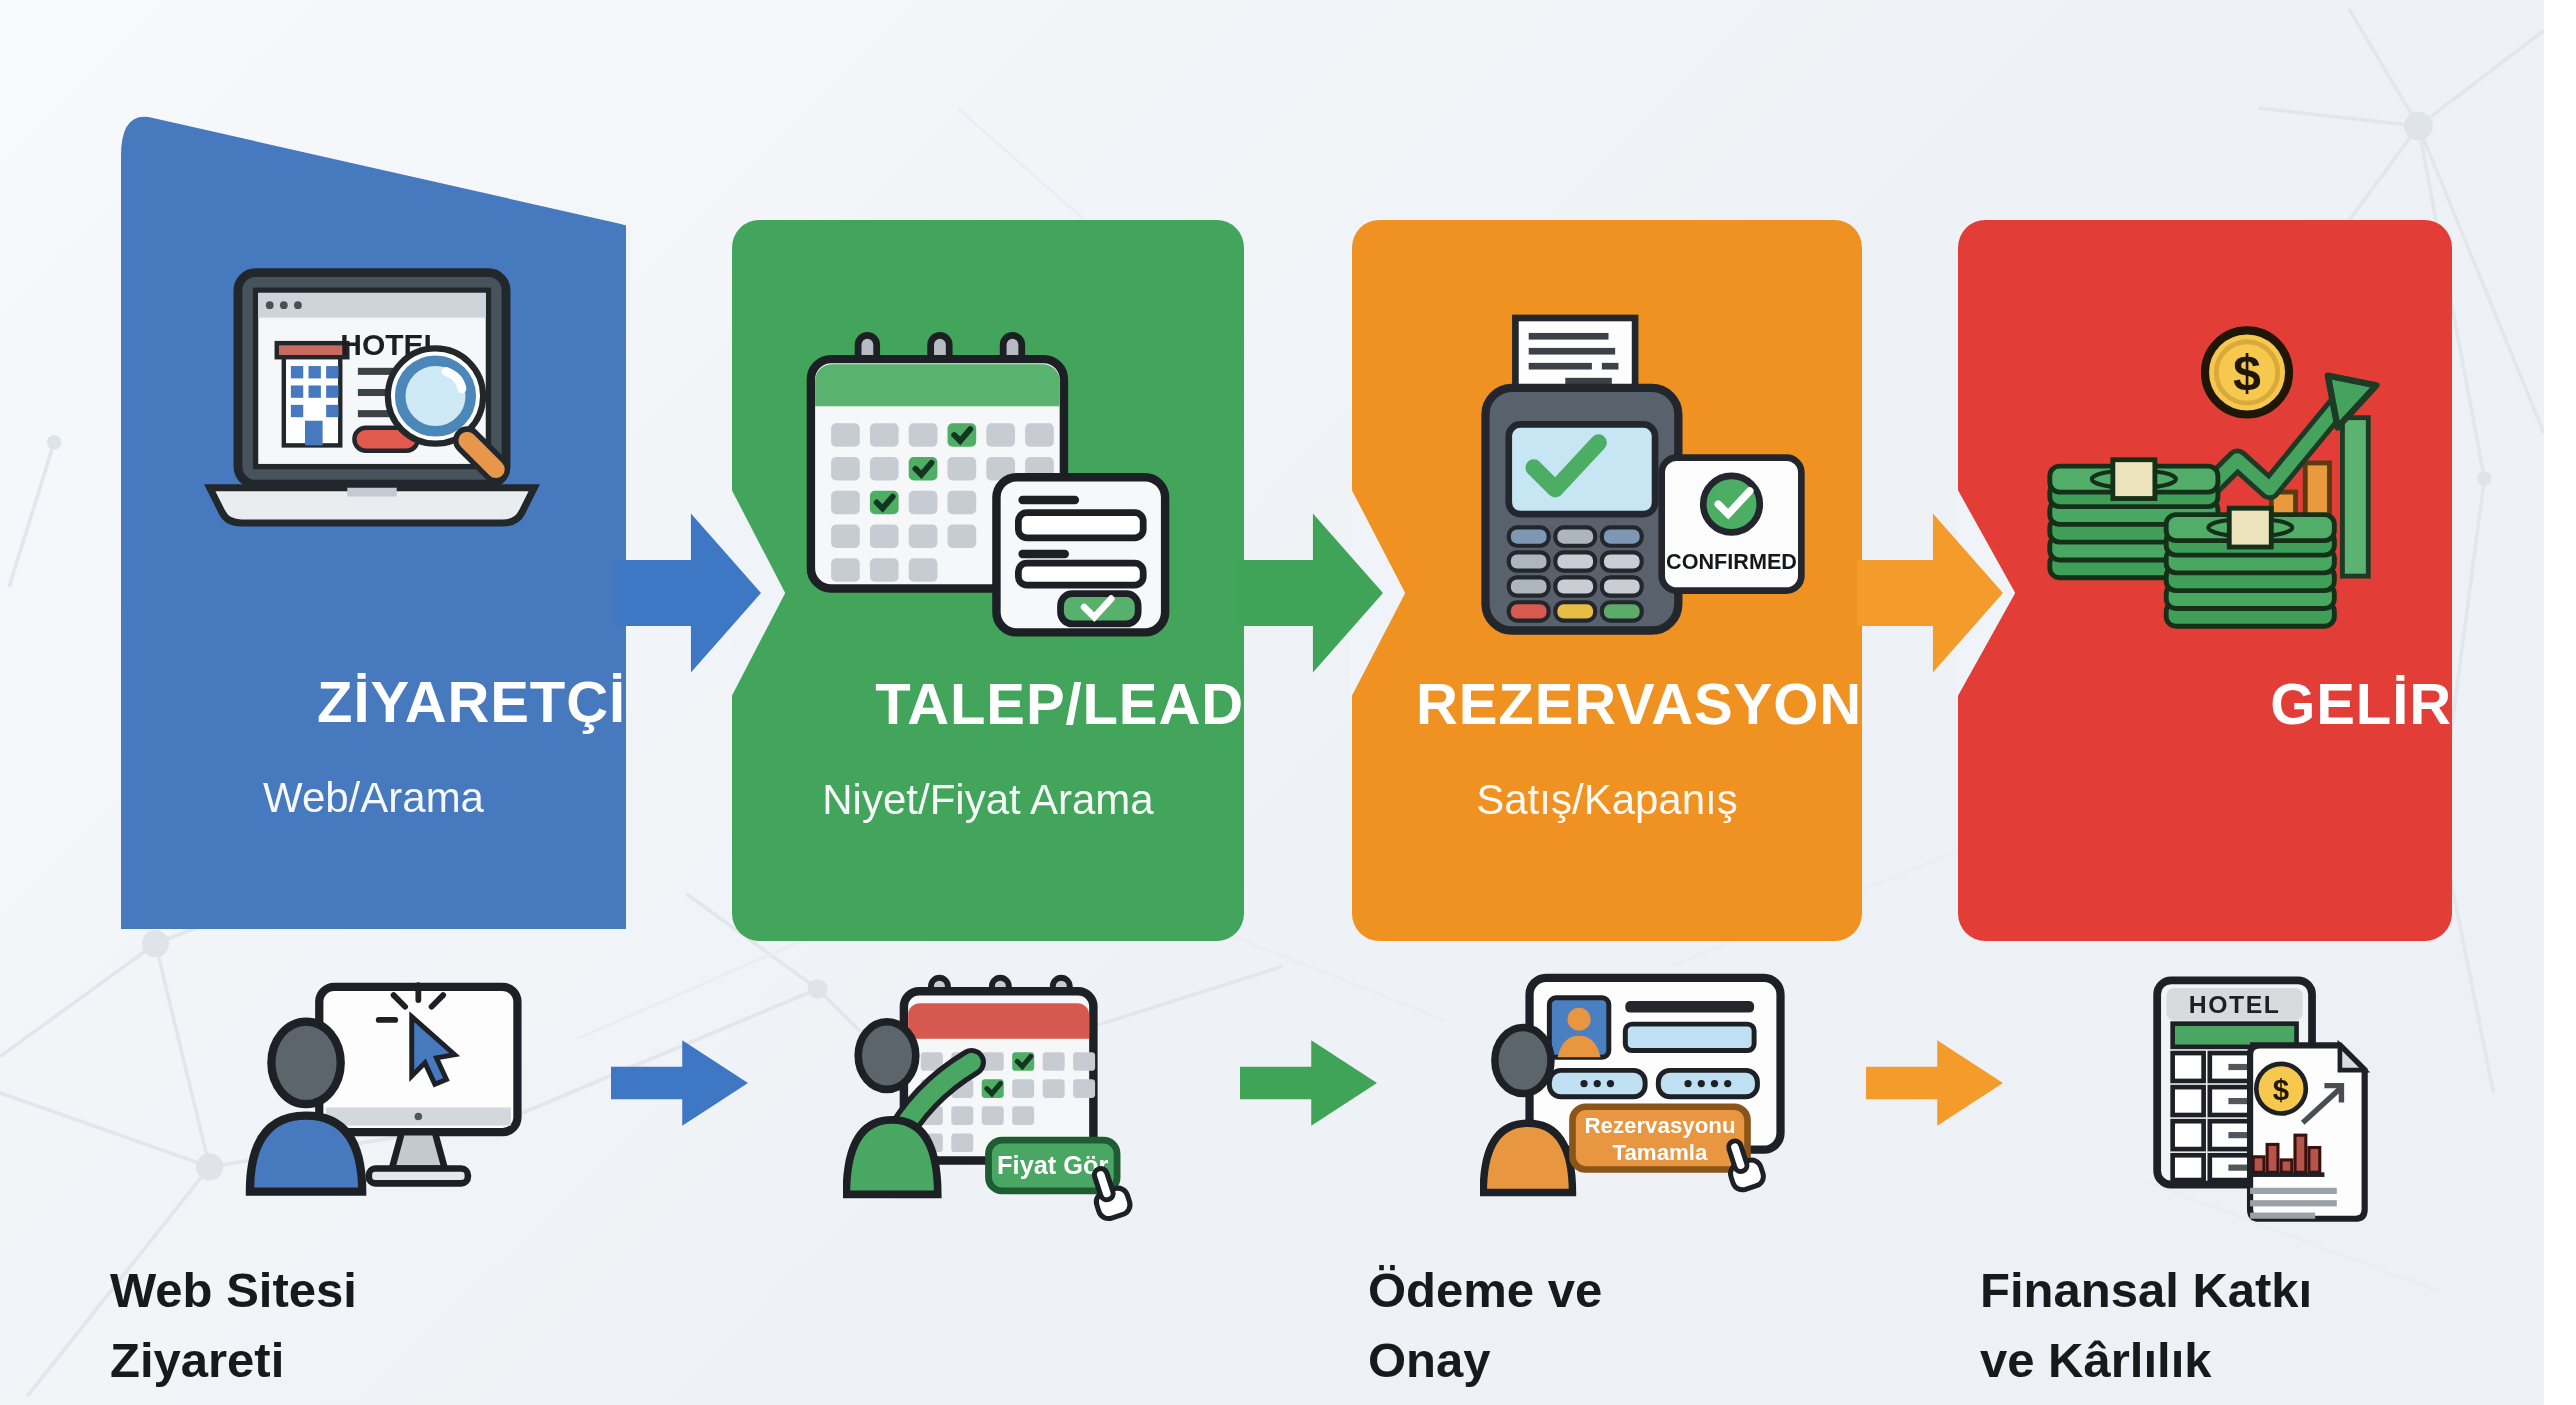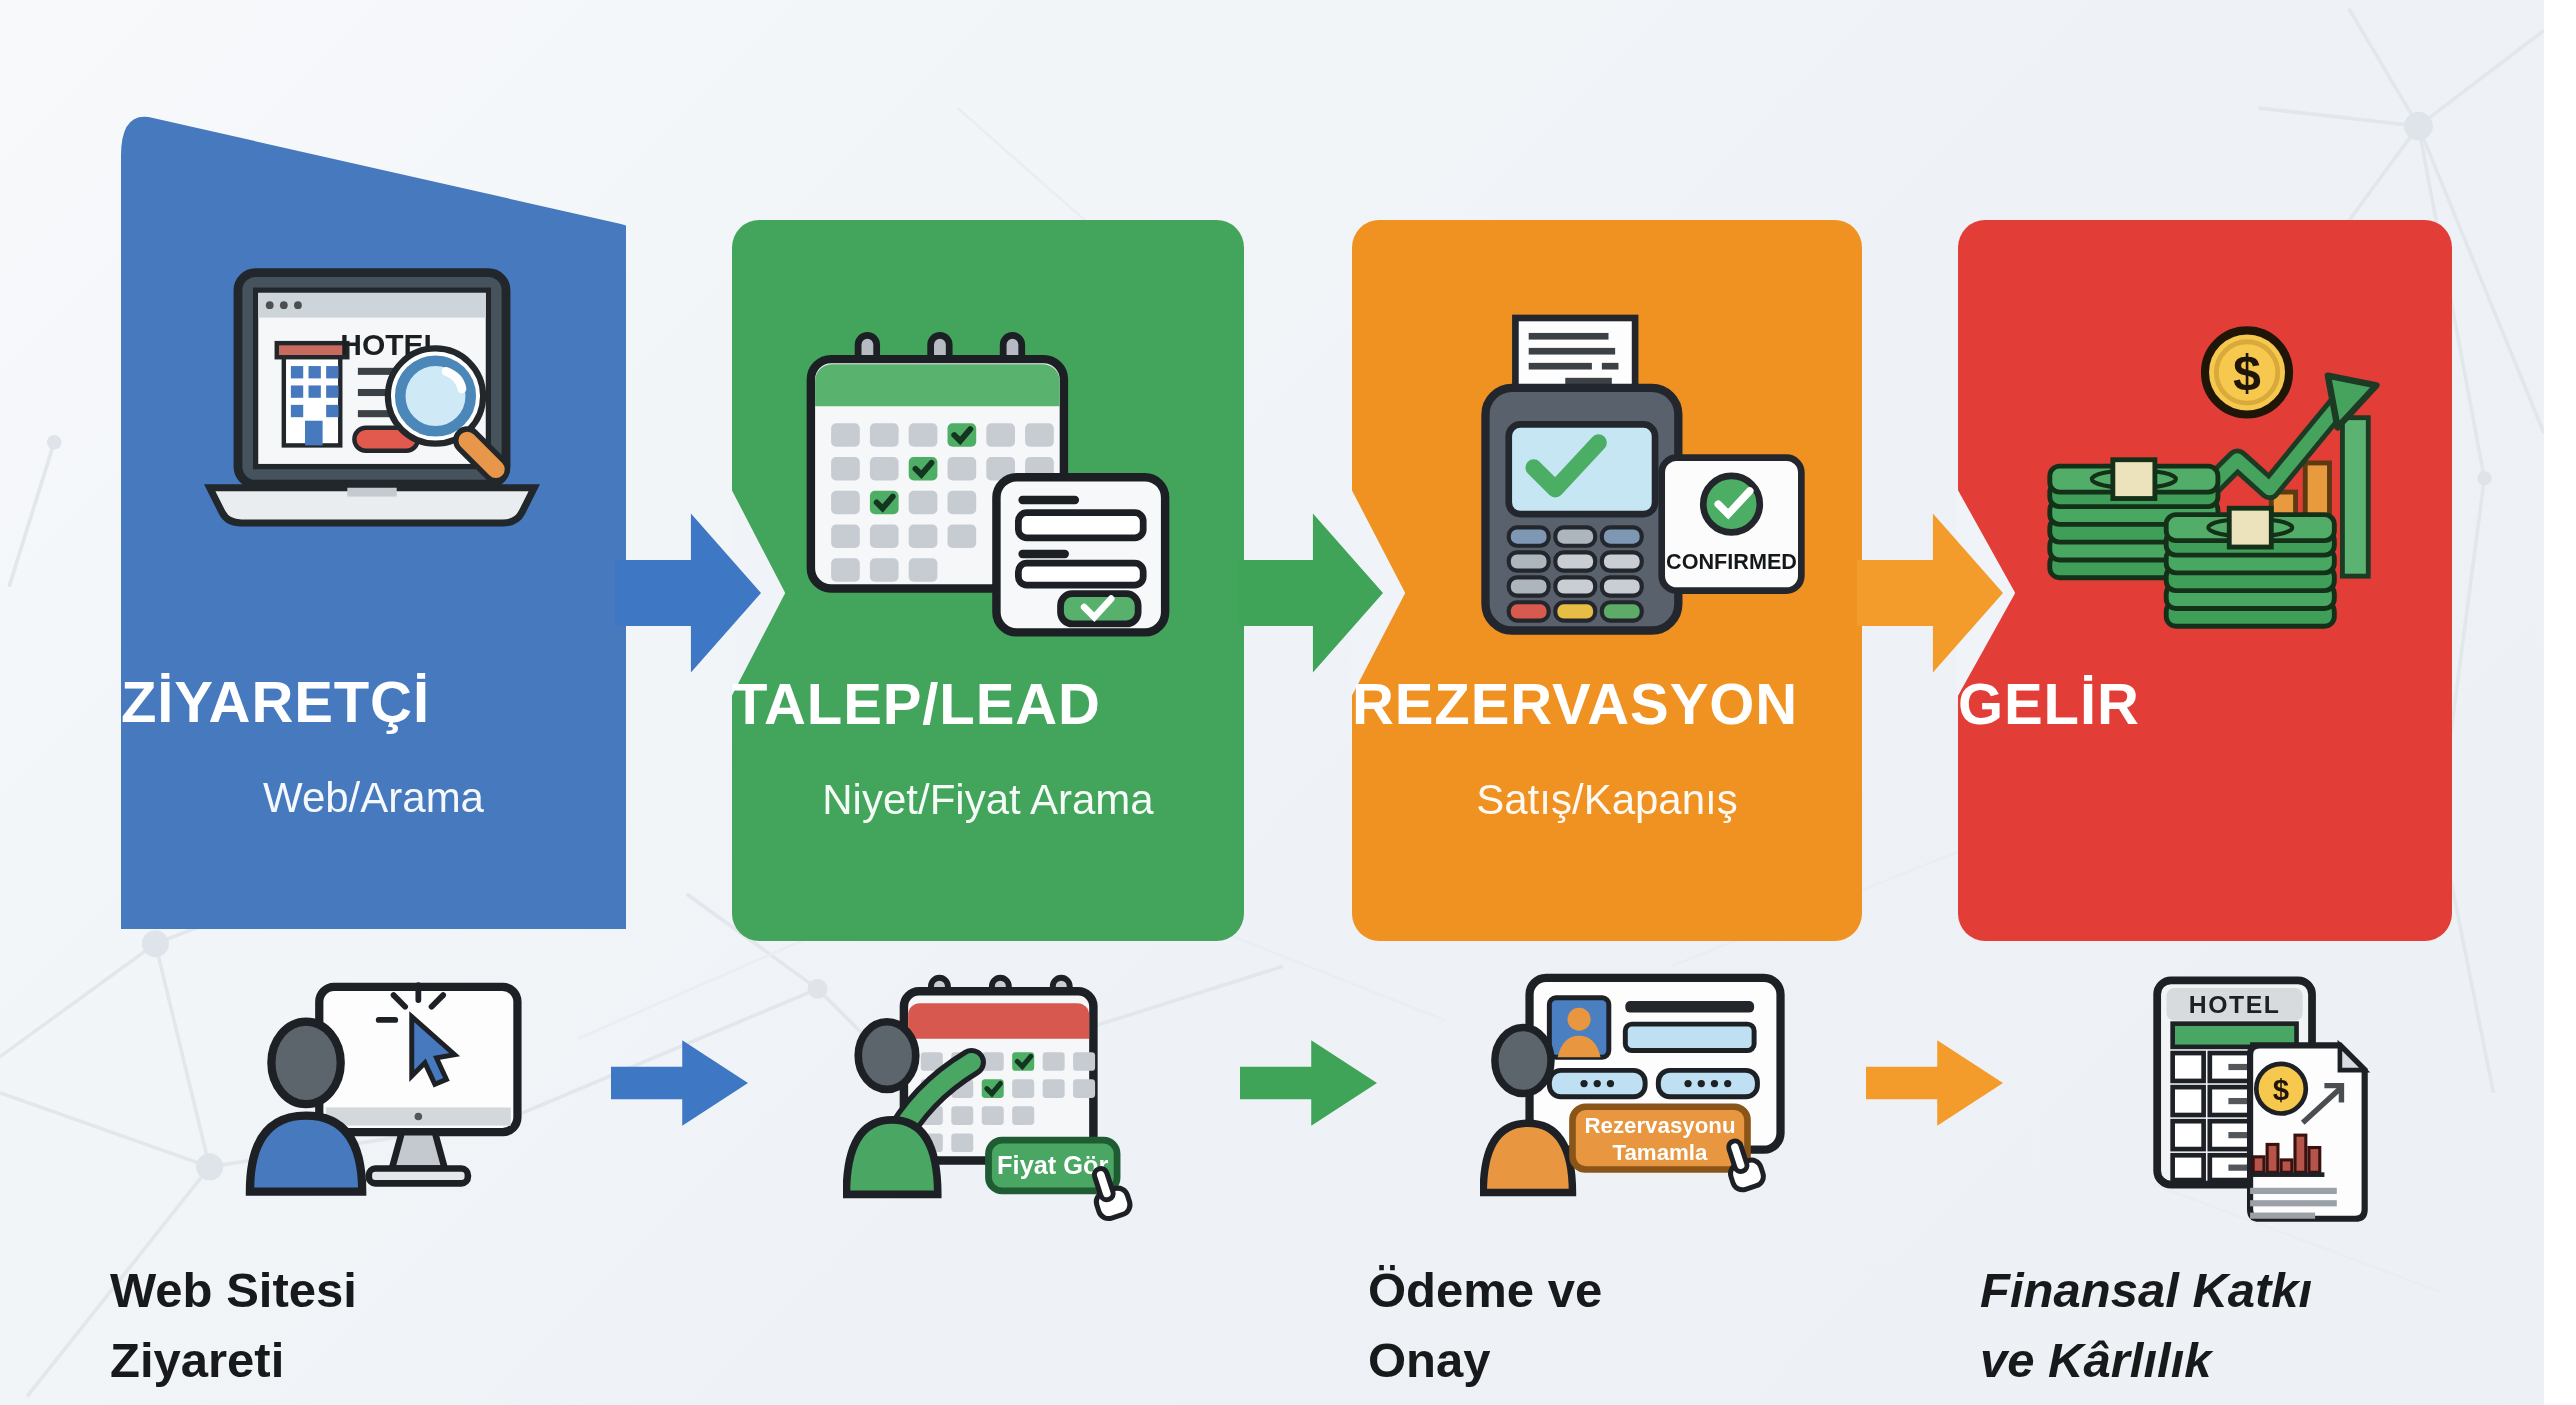--- a/index.html
+++ b/index.html
@@ -19,21 +19,21 @@
   .notch{position:absolute;left:-1.8px;width:55px;height:212px;background:#f0f3f7;
     clip-path:polygon(0 0,100% 50%,0 100%);}
   #stage2 .notch{top:267px;}
   #stage3 .notch{top:267px;}
   #stage4 .notch{top:267px;width:59px;}
   .stage-icon{position:absolute;}
   #stage1 .stage-icon{left:57px;top:154px;width:388px;}
   #stage2 .stage-icon{left:62px;top:102px;width:388px;}
   #stage3 .stage-icon{left:57px;top:88px;width:399px;}
   #stage4 .stage-icon{left:53px;top:91px;width:388px;}
-  .stage-title{position:absolute;left:0;right:0;text-align:left;color:#ffffff;
+  .stage-title{position:absolute;left:0;right:0;text-align:right;color:#ffffff;
     font-size:58px;font-weight:bold;letter-spacing:0.9px;}
   .stage-sub{position:absolute;left:0;right:0;text-align:center;color:rgba(255,255,255,0.95);
     font-size:42px;font-weight:400;}
   #stage1 .stage-title{top:560px;} #stage1 .stage-sub{top:666px;}
   #stage2 .stage-title{top:450px;} #stage2 .stage-sub{top:556px;}
   #stage3 .stage-title{top:450px;} #stage3 .stage-sub{top:556px;}
   #stage4 .stage-title{top:450px;} #stage4 .stage-sub{top:556px;}
   
   .arrow-big{position:absolute;width:146px;height:194px;
     clip-path:polygon(0 33%,52% 33%,52% 9%,100% 50%,52% 91%,52% 67%,0 67%);}
@@ -49,21 +49,21 @@
   .step-icon{position:absolute;}
   #step1-icon{left:240px;top:977px;width:289px;}
   #step2-icon{left:843px;top:971px;width:313px;}
   #step3-icon{left:1480px;top:968px;width:322px;}
   #step4-icon{left:2120px;top:971px;width:271px;}
   .step-label{position:absolute;width:549px;text-align:left;color:#17191b;
     font-size:49px;font-weight:bold;line-height:70px;}
   #step1-label{left:110px;top:1255px;}
   #step2-label{left:741px;top:1255px;}
   #step3-label{left:1368px;top:1255px;}
-  #step4-label{left:1980px;top:1255px;font-style:italic;}
+  #step4-label{left:1980px;top:1255px;}
   svg text{font-family:"Liberation Sans",sans-serif;}
 </style>
 </head>
 <body>
 
 <div class="canvas">
 
   <svg class="bg-net" viewBox="0 0 2816 1536">
     <g stroke="#e2e7ec" stroke-width="4" fill="none">
       <path d="M2677 130 L2816 24"></path>

